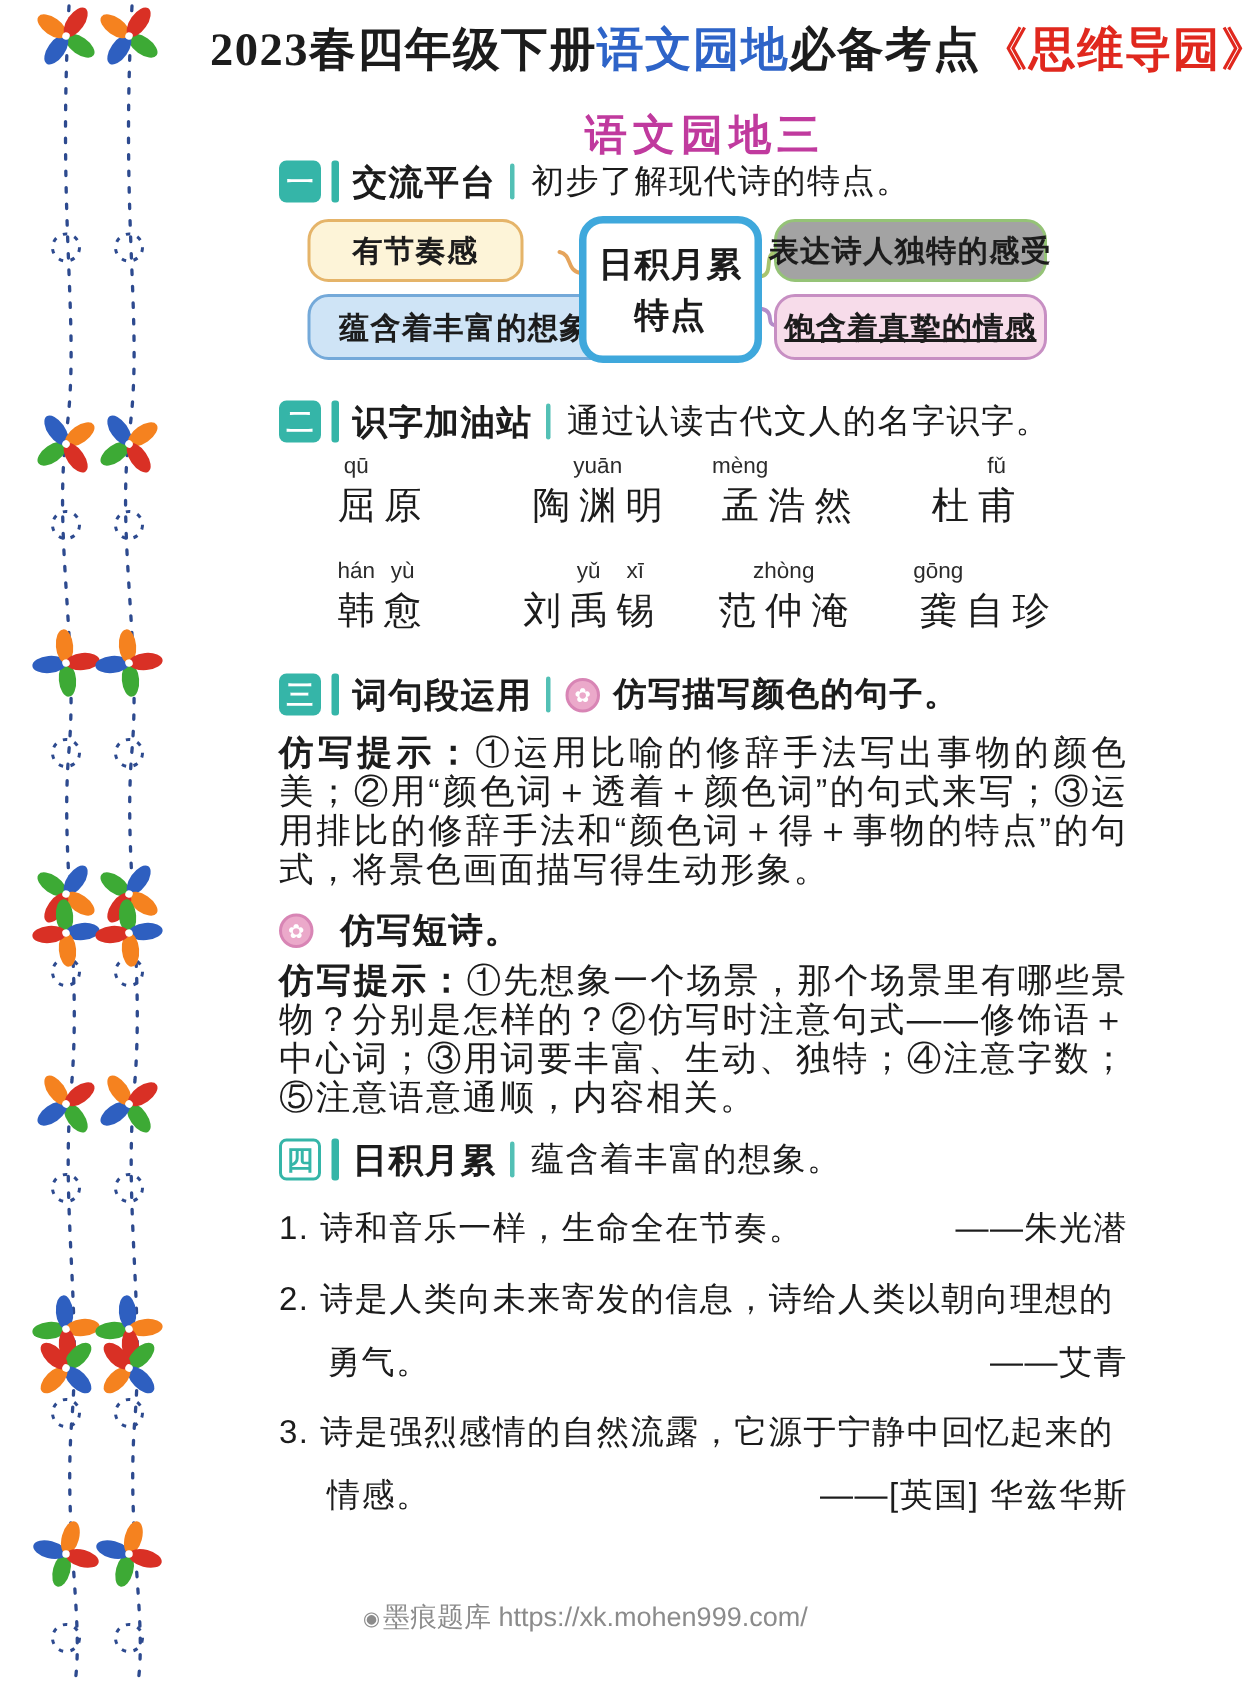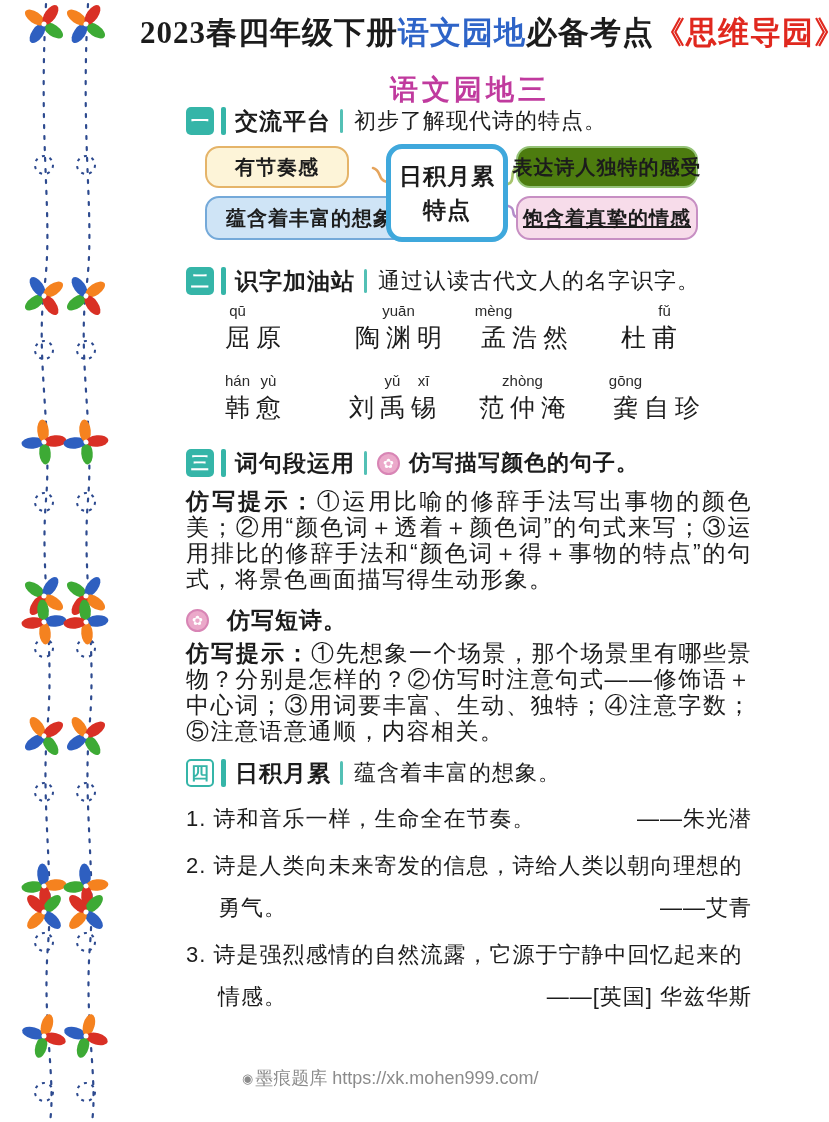--- a/index.html
+++ b/index.html
@@ -169,21 +169,21 @@
 
   <div class="mindmap">
     <svg class="mm-svg" viewBox="0 0 566 106" xmlns="http://www.w3.org/2000/svg">
       <path d="M187,24 C196,26 191,36 201,38" fill="none" stroke="#e5a45c" stroke-width="2.6" stroke-linecap="round"></path>
       <path d="M197,72 C204,70 196,62 202,60" fill="none" stroke="#74a9d9" stroke-width="2.6" stroke-linecap="round"></path>
       <path d="M322,40 C330,38 323,26 331,24" fill="none" stroke="#a8c46e" stroke-width="2.6" stroke-linecap="round"></path>
       <path d="M322,62 C331,64 324,72 331,73" fill="none" stroke="#b38cc9" stroke-width="2.6" stroke-linecap="round"></path>
     </svg>
     <div class="mm-node mm-tl" style="background: rgb(253, 244, 216); border-color: rgb(229, 180, 105);">有节奏感</div>
     <div class="mm-node mm-bl" style="background: rgb(207, 228, 246); border-color: rgb(116, 169, 217);">蕴含着丰富的想象</div>
-    <div class="mm-node mm-tr" style="background: #4d7c0f; border-color: rgb(149, 195, 119);">表达诗人独特的感受</div>
+    <div class="mm-node mm-tr" style="background: #a3a3a3; border-color: rgb(149, 195, 119);">表达诗人独特的感受</div>
     <div class="mm-node mm-br" style="background: rgb(247, 220, 234); border-color: rgb(199, 143, 195);">饱含着真挚的情感</div>
     <div class="mm-center">
       <span>日积月累</span>
       <span>特点</span>
     </div>
   </div>
 
   <div class="sec-header" style="margin-top:14px">
     <div class="sec-num filled" style="background: rgb(53, 181, 168);">二</div>
     <div class="sec-bar1" style="background: rgb(53, 181, 168);"></div>

